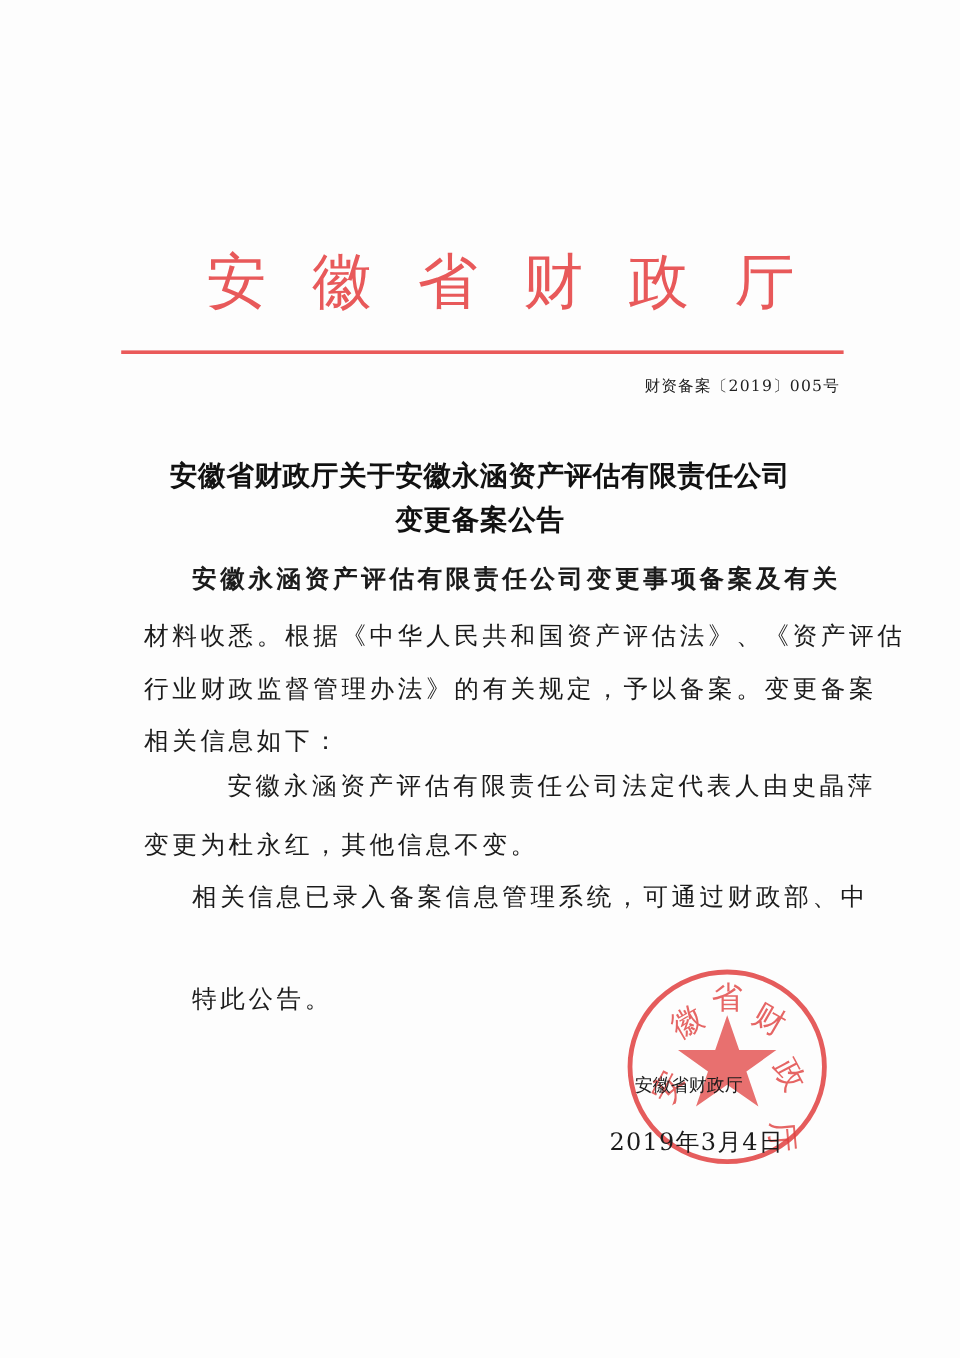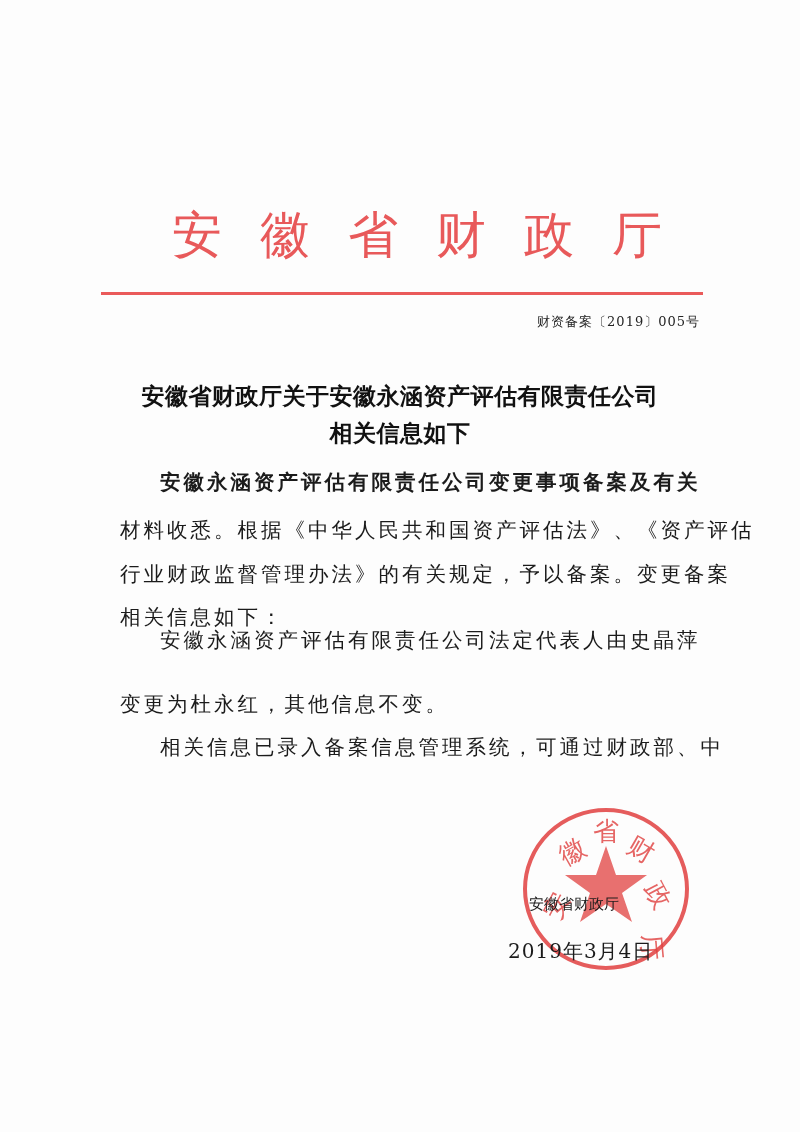--- a/index.html
+++ b/index.html
@@ -116,32 +116,33 @@
     <span>财</span>
     <span>政</span>
     <span>厅</span>
   </div>
 
   <div class="red-rule"></div>
 
   <div class="doc-number">财资备案〔2019〕005号</div>
 
   <div class="title l1">安徽省财政厅关于安徽永涵资产评估有限责任公司</div>
-  <div class="title l2">相关信息如下</div>
+  <div class="title l2">变更备案公告</div>
 
   <div class="para-line indent" style="top:472px;font-weight:bold;">安徽永涵资产评估有限责任公司变更事项备案及有关</div>
   <div class="para-line" style="top:520px;">材料收悉。根据《中华人民共和国资产评估法》、《资产评估</div>
   <div class="para-line" style="top:564px;">行业财政监督管理办法》的有关规定，予以备案。变更备案</div>
   <div class="para-line" style="top:607px;">相关信息如下：</div>
 
-  <div class="para-line indent" style="top:630px;">安徽永涵资产评估有限责任公司法定代表人由史晶萍</div>
+  <div class="para-line indent" style="top:645px;text-align:right;">安徽永涵资产评估有限责任公司法定代表人由史晶萍</div>
   <div class="para-line" style="top:694px;">变更为杜永红，其他信息不变。</div>
 
   <div class="para-line indent" style="top:737px;">相关信息已录入备案信息管理系统，可通过财政部、中</div>
 
+  <div class="para-line indent" style="top:822px;">特此公告。</div>
 
   <svg class="seal" viewBox="0 0 170 166">
     <ellipse cx="85" cy="83" rx="81" ry="79" fill="none" stroke="#e0403f" stroke-width="4" opacity="0.85"></ellipse>
     <polygon points="85,40 95,69 126,69 101,87 111,116 85,98 59,116 69,87 44,69 75,69" fill="#e0403f" opacity="0.75"></polygon>
     <g fill="#e0403f" opacity="0.8" font-family="DejaVu Serif, Liberation Serif, serif" font-size="26">
       <text x="22" y="110" transform="rotate(-62 34 100)">安</text>
       <text x="38" y="55" transform="rotate(-30 50 45)">徽</text>
       <text x="72" y="34">省</text>
       <text x="108" y="52" transform="rotate(30 120 42)">财</text>
       <text x="126" y="98" transform="rotate(62 138 88)">政</text>

